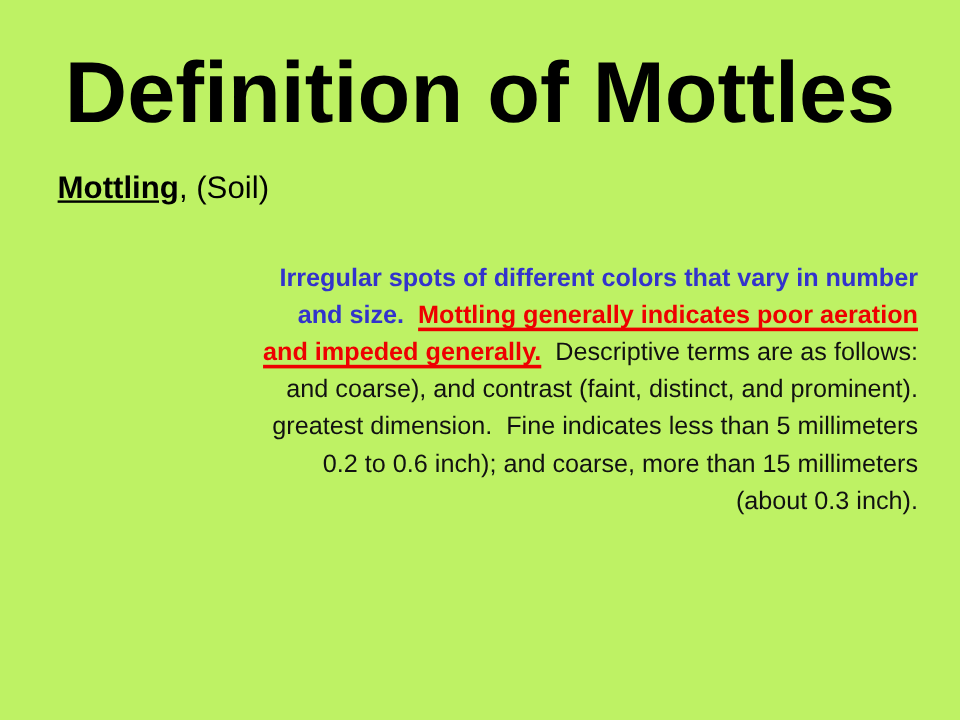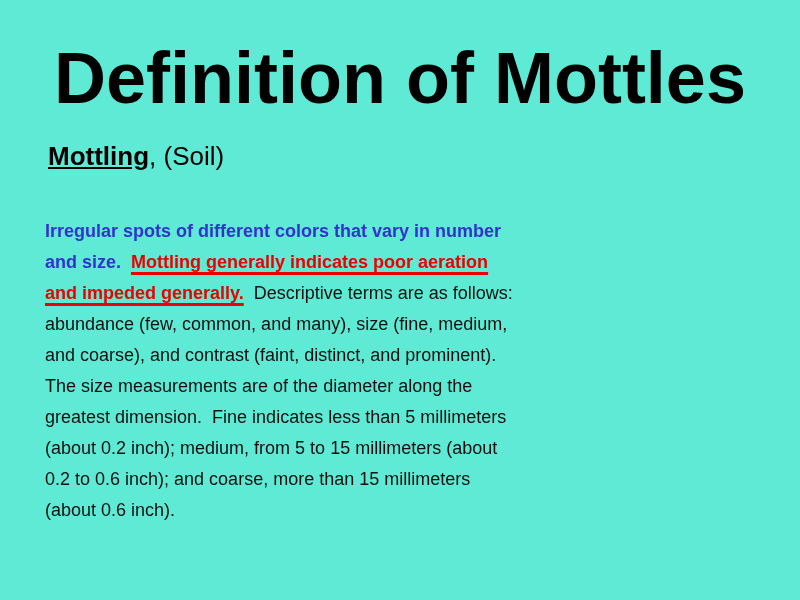--- a/index.html
+++ b/index.html
@@ -4,21 +4,21 @@
 <style>
   html, body {
     margin: 0;
     padding: 0;
     background: #ffffff;
   }
   .slide {
     position: relative;
     width: 800px;
     height: 600px;
-    background: #5eead4;
+    background: #bef264;
     overflow: hidden;
     font-family: "Liberation Sans", sans-serif;
   }
   .title {
     position: absolute;
     top: 38px;
     left: 0;
     width: 100%;
     text-align: center;
     font-size: 72px;
@@ -35,23 +35,24 @@
     line-height: 30px;
     color: #000000;
     white-space: pre;
   }
   .subtitle .term { font-weight: bold; text-decoration: underline; }
   .para {
     position: absolute;
     top: 216px;
     left: 45px;
     width: 720px;
-    font-size: 18px;
+    font-size: 21px;
     line-height: 31px;
     color: #111111;
+    text-align: right;
   }
   .line { white-space: pre; }
   .t-blue {
     color: #3333cc;
     font-weight: bold;
   }
   .t-red {
     color: #ee0000;
     font-weight: bold;
     text-decoration: underline;
@@ -69,28 +70,25 @@
 
   <div class="subtitle"><span class="term">Mottling</span><span>, (Soil)</span></div>
 
   <div class="para">
     <div class="line"><span class="t-blue">Irregular spots of different colors that vary in number</span></div>
 
     <div class="line"><span class="t-blue">and size.  </span><span class="t-red">Mottling generally indicates poor aeration</span></div>
 
     <div class="line"><span class="t-red">and impeded generally.</span><span class="t-black">  Descriptive terms are as follows:</span></div>
 
-    <div class="line"><span class="t-black">abundance (few, common, and many), size (fine, medium,</span></div>
 
     <div class="line"><span class="t-black">and coarse), and contrast (faint, distinct, and prominent).</span></div>
 
-    <div class="line"><span class="t-black">The size measurements are of the diameter along the</span></div>
 
     <div class="line"><span class="t-black">greatest dimension.  Fine indicates less than 5 millimeters</span></div>
 
-    <div class="line"><span class="t-black">(about 0.2 inch); medium, from 5 to 15 millimeters (about</span></div>
 
     <div class="line"><span class="t-black">0.2 to 0.6 inch); and coarse, more than 15 millimeters</span></div>
 
-    <div class="line"><span class="t-black">(about 0.6 inch).</span></div>
+    <div class="line"><span class="t-black">(about 0.3 inch).</span></div>
   </div>
 
 </div>
 
 </body></html>

